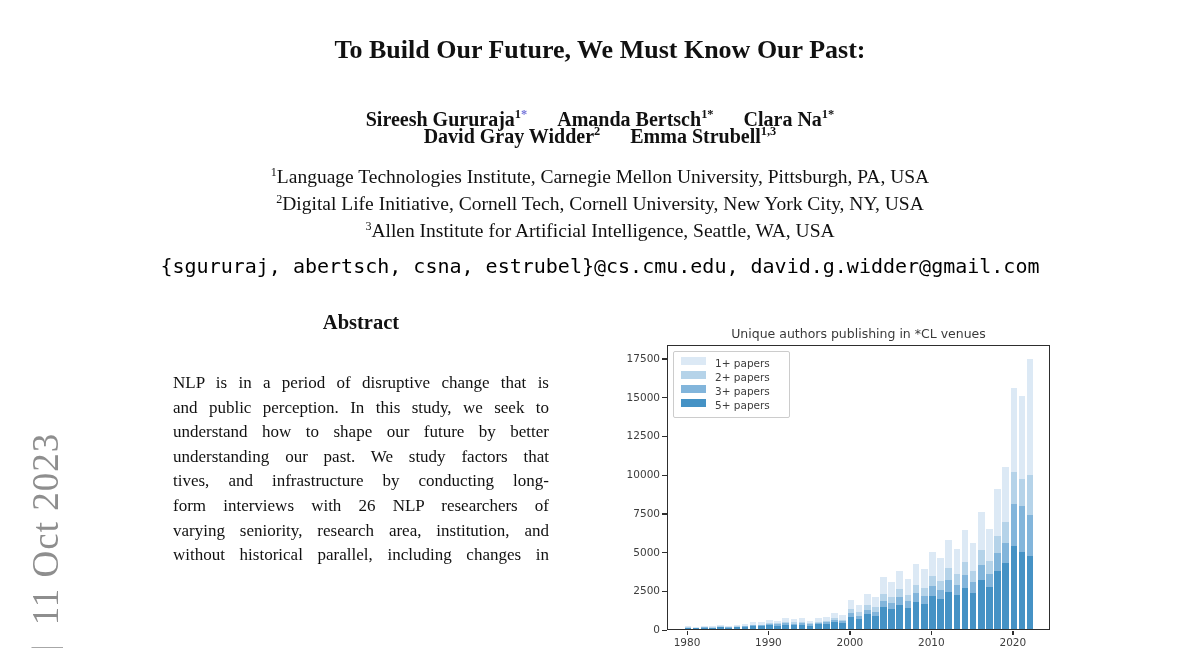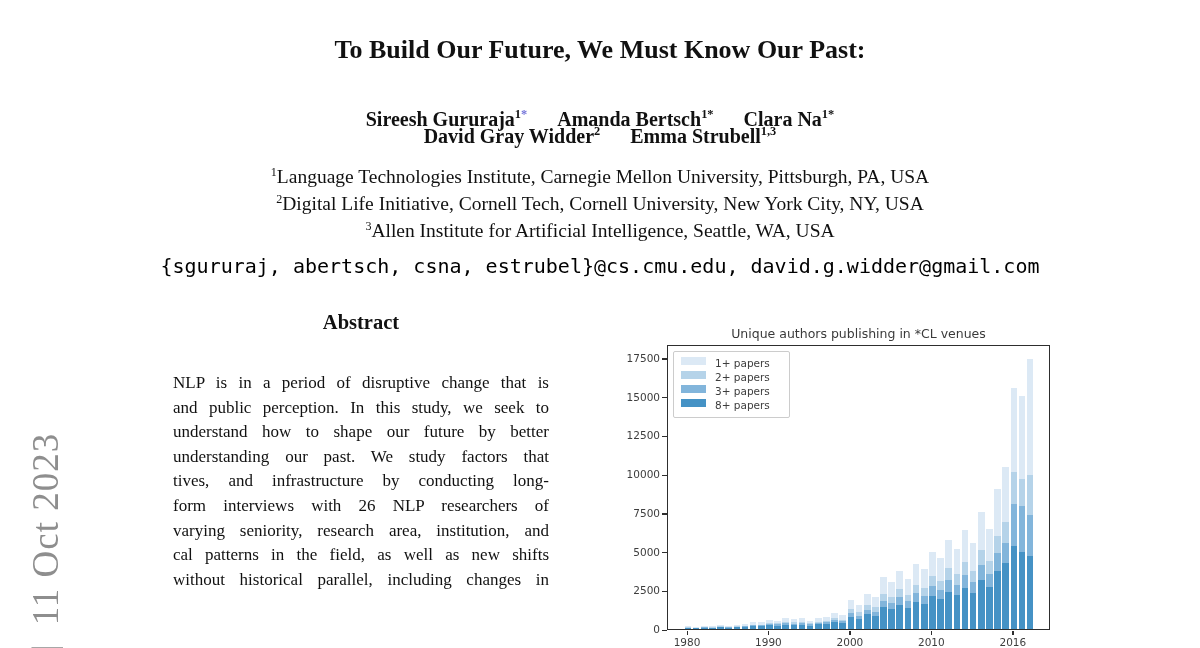--- a/index.html
+++ b/index.html
@@ -79,21 +79,20 @@
 
   <div class="abstract-heading">Abstract</div>
   <div class="abstract-body" id="abstract-body">
       <div class="abs-line">NLP is in a period of disruptive change that is</div>
       <div class="abs-line">and public perception. In this study, we seek to</div>
       <div class="abs-line">understand how to shape our future by better</div>
       <div class="abs-line">understanding our past. We study factors that</div>
       <div class="abs-line">tives, and infrastructure by conducting long-</div>
       <div class="abs-line">form interviews with 26 NLP researchers of</div>
       <div class="abs-line">varying seniority, research area, institution, and</div>
-      <div class="abs-line">cal patterns in the field, as well as new shifts</div>
       <div class="abs-line">without historical parallel, including changes in</div>
     </div>
 
   <div class="fig-title">Unique authors publishing in *CL venues</div>
   <div class="plot" id="plot">
       <div class="bar" style="left: 16.7px; width: 6.6px; height: 2.63451px; background: rgb(220, 233, 245);"></div>
       <div class="bar" style="left: 24.846px; width: 6.6px; height: 1.70469px; background: rgb(220, 233, 245);"></div>
       <div class="bar" style="left: 32.992px; width: 6.6px; height: 3.33189px; background: rgb(220, 233, 245);"></div>
       <div class="bar" style="left: 41.138px; width: 6.6px; height: 2.63451px; background: rgb(220, 233, 245);"></div>
       <div class="bar" style="left: 49.284px; width: 6.6px; height: 3.71931px; background: rgb(220, 233, 245);"></div>
@@ -284,34 +283,34 @@
       <div class="ytick-mark" style="left: 662px; top: 358.3px;"></div>
       <div class="xtick-mark" style="left: 686.5px; top: 631px;"></div>
       <div class="xtick-label" style="left: 665px; top: 636px;">1980</div>
       <div class="xtick-mark" style="left: 767.96px; top: 631px;"></div>
       <div class="xtick-label" style="left: 746.46px; top: 636px;">1990</div>
       <div class="xtick-mark" style="left: 849.42px; top: 631px;"></div>
       <div class="xtick-label" style="left: 827.92px; top: 636px;">2000</div>
       <div class="xtick-mark" style="left: 930.88px; top: 631px;"></div>
       <div class="xtick-label" style="left: 909.38px; top: 636px;">2010</div>
       <div class="xtick-mark" style="left: 1012.34px; top: 631px;"></div>
-      <div class="xtick-label" style="left: 990.84px; top: 636px;">2016</div>
+      <div class="xtick-label" style="left: 990.84px; top: 636px;">2020</div>
     </div>
   <div class="legend" id="legend">
       <div class="legend-row">
         <div class="legend-swatch" style="background: rgb(220, 233, 245);"></div>
         <div class="legend-label">1+ papers</div>
       </div>
       <div class="legend-row">
         <div class="legend-swatch" style="background: rgb(181, 211, 233);"></div>
         <div class="legend-label">2+ papers</div>
       </div>
       <div class="legend-row">
         <div class="legend-swatch" style="background: rgb(130, 181, 219);"></div>
         <div class="legend-label">3+ papers</div>
       </div>
       <div class="legend-row">
         <div class="legend-swatch" style="background: rgb(69, 146, 197);"></div>
-        <div class="legend-label">8+ papers</div>
+        <div class="legend-label">5+ papers</div>
       </div>
     </div>
 
 </div>
 
 </body></html>

